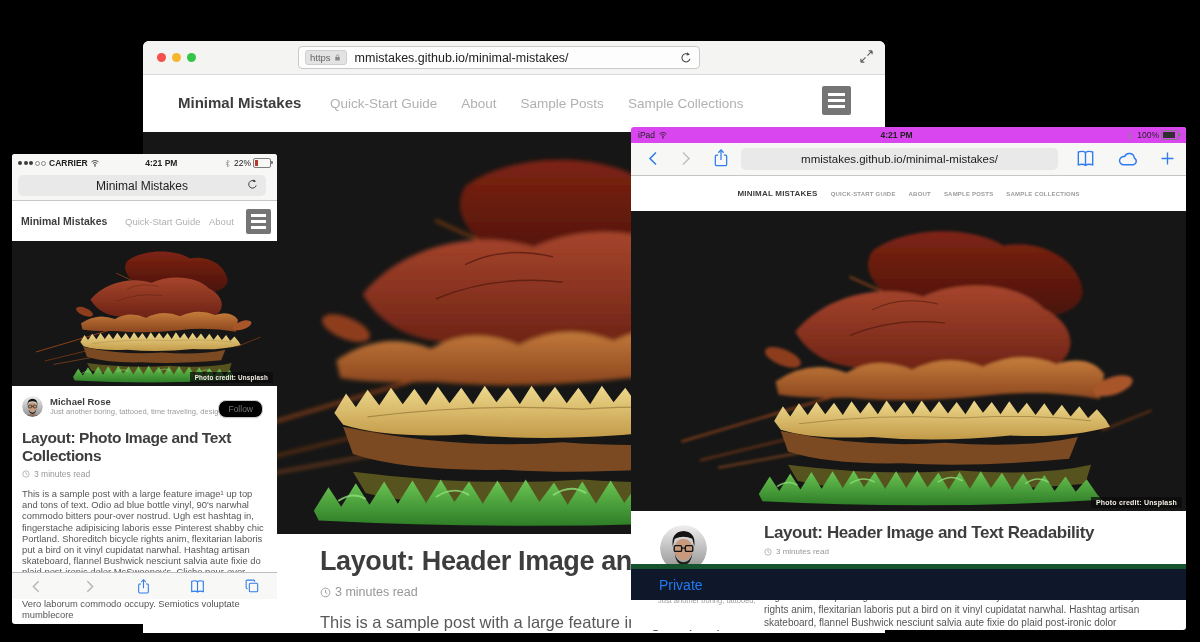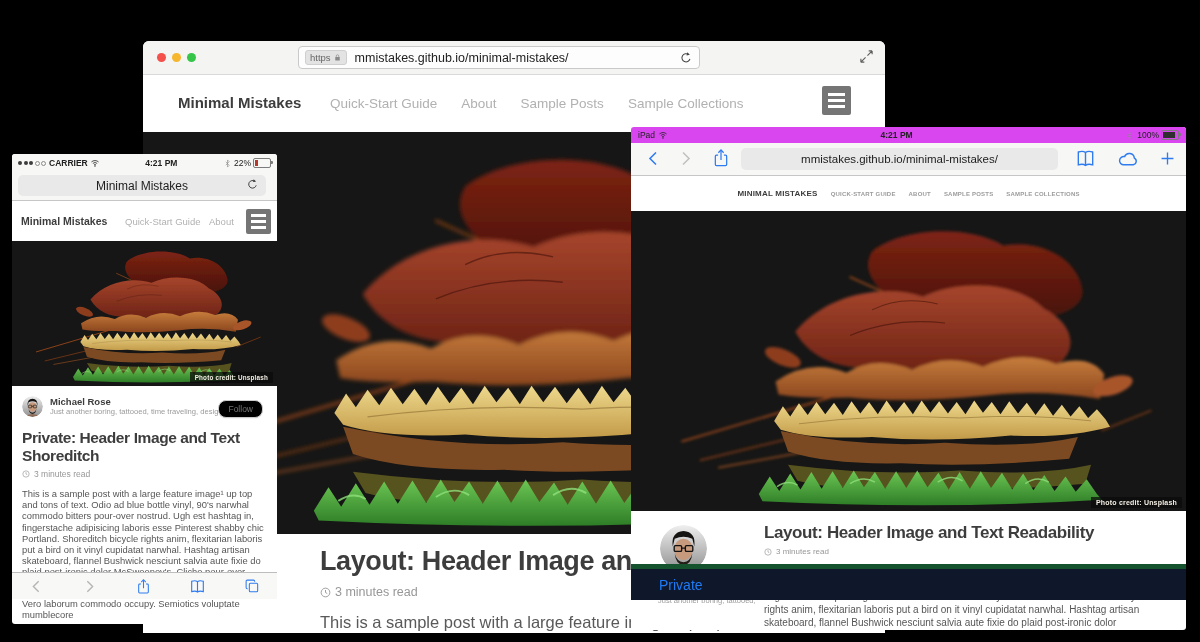--- a/index.html
+++ b/index.html
@@ -418,22 +418,22 @@
         <svg class="avatar ph-av" viewBox="0 0 48 48">
             <use href="#avatar-art"></use>
           </svg>
         <div>
           <div class="a-name">Michael Rose</div>
           <div class="a-bio">Just another boring, tattooed, time traveling, designer.</div>
         </div>
         <span class="follow-btn">Follow</span>
       </div>
       <h1 class="post-title ph-title">
-        <span>Private: Header Image and Text</span><br>
-        <span>Shoreditch</span>
+        <span>Layout: Photo Image and Text</span><br>
+        <span>Collections</span>
       </h1>
       <div class="meta">
         <svg class="ic" width="8" height="8" style="color:#979797">
             <use href="#i-clock" width="8" height="8"></use>
           </svg>
         <span>3 minutes read</span>
       </div>
       <p class="body">This is a sample post with a large feature image¹ up top and tons of text. Odio ad blue bottle vinyl, 90's narwhal commodo bitters pour-over nostrud. Ugh est hashtag in, fingerstache adipisicing laboris esse Pinterest shabby chic Portland. Shoreditch bicycle rights anim, flexitarian laboris put a bird on it vinyl cupidatat narwhal. Hashtag artisan skateboard, flannel Bushwick nesciunt salvia aute fixie do plaid post-ironic dolor McSweeney's. Cliche pour-over chambray nulla four loko skateboard sapiente hashtag.</p>
       <p class="body p2">Vero laborum commodo occupy. Semiotics voluptate mumblecore</p>
       <div class="ph-toolbar">

